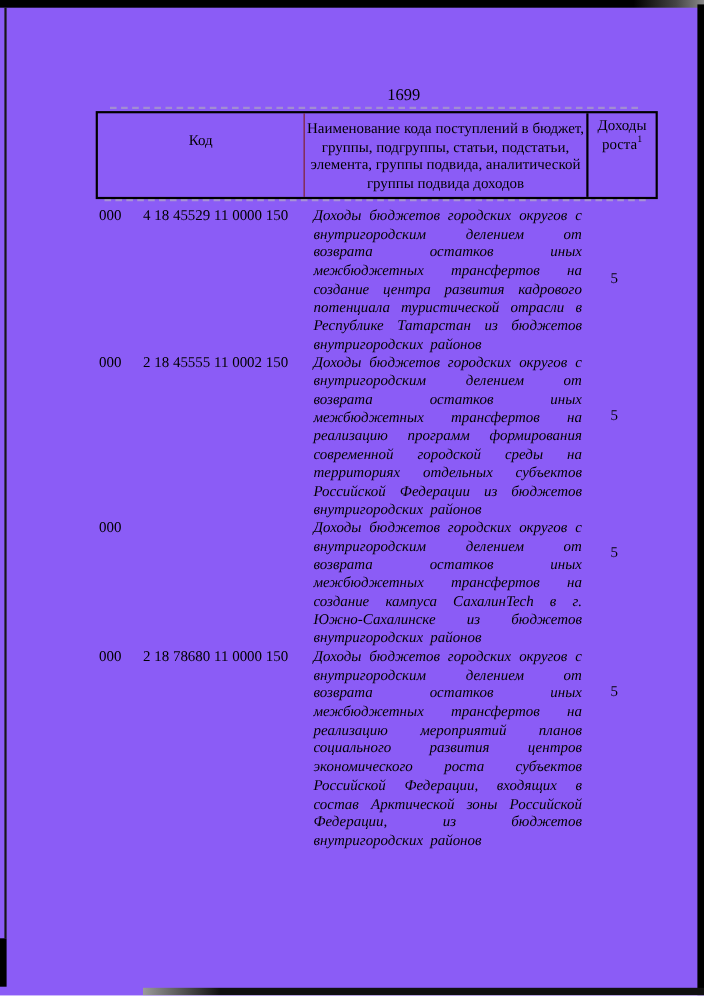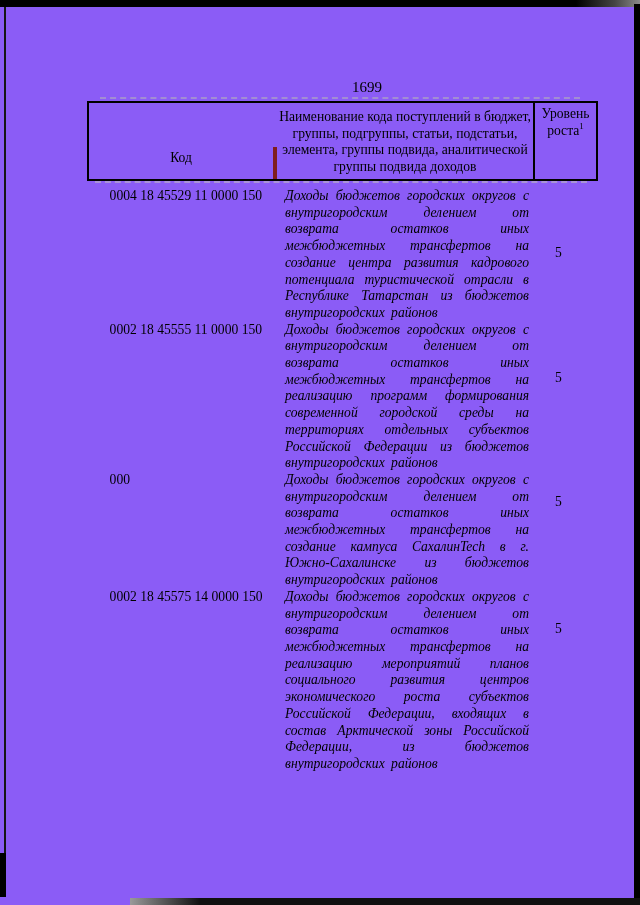--- a/index.html
+++ b/index.html
@@ -44,38 +44,38 @@
   }
 
   
   .table-header {
     position: absolute; left: 87px; top: 101px; width: 511px;
     box-sizing: border-box; border: 2px solid #000;
     display: flex; align-items: stretch;
     font-size: 13.6px; line-height: 16.6px;
   }
   .h-code {
-    width: 188px; box-sizing: border-box; border-right: 4px solid #7f1d1d;
-    text-align: center; padding-top: 3px; padding-bottom: 4px; margin-top: 44px;
+    width: 188px; box-sizing: border-box; border-right: 1px solid #7f1d1d;
+    text-align: center; padding-top: 17px; padding-bottom: 4px;
   }
   .h-name {
     width: 258px; box-sizing: border-box; border-right: 2px solid #000;
     text-align: center; padding: 6px 1px 4px;
   }
   .h-level { flex: 1; text-align: center; padding-top: 3px; }
   .h-level sup { font-size: 9px; vertical-align: super; line-height: 0; }
 
   
   .table-body {
     position: absolute; left: 90px; top: 188px; width: 508px;
     font-size: 13.6px; line-height: 16.7px;
   }
   .trow { display: flex; align-items: stretch; }
   .c-code { width: 195px; display: flex; flex-shrink: 0; }
-  .code-admin { width: 40px; text-align: right; }
+  .code-admin { width: 40px; }
   .c-name {
     width: 244px; flex-shrink: 0;
     text-align: justify; word-spacing: 3px; font-style: italic;
   }
   .c-level { width: 69px; position: relative; }
   .c-level span {
     position: absolute; left: 0; right: 10px; text-align: center;
   }
   .trow:nth-child(1) .c-level span { top: 57px; }
   .trow:nth-child(2) .c-level span { top: 48px; }
@@ -93,62 +93,62 @@
   <div class="border-bottom"></div>
   <div class="scan-line scan-line-top"></div>
   <div class="scan-line scan-line-bottom"></div>
 
   <div class="page-number">1699</div>
 
   <div class="table-header">
     <div class="h-code">Код</div>
     <div class="h-name">Наименование кода поступлений в бюджет, группы, подгруппы, статьи, подстатьи, элемента, группы подвида, аналитической группы подвида доходов</div>
     <div class="h-level">
-      <span>Уровень</span><br>
+      <span>Доходы</span><br>
       <span>роста</span><sup>1</sup>
     </div>
   </div>
 
   <div class="table-body">
   <div class="trow">
     <div class="c-code">
       <span class="code-admin">000</span>
       <span class="code-main">4 18 45529 11 0000 150</span>
     </div>
     <div class="c-name">Доходы бюджетов городских округов с внутригородским делением от возврата остатков иных межбюджетных трансфертов на создание центра развития кадрового потенциала туристической отрасли в Республике Татарстан из бюджетов внутригородских районов</div>
     <div class="c-level">
       <span>5</span>
     </div>
   </div>
 
   <div class="trow">
     <div class="c-code">
       <span class="code-admin">000</span>
-      <span class="code-main">2 18 45555 11 0000 150</span>
+      <span class="code-main">2 18 45555 11 0002 150</span>
     </div>
     <div class="c-name">Доходы бюджетов городских округов с внутригородским делением от возврата остатков иных межбюджетных трансфертов на реализацию программ формирования современной городской среды на территориях отдельных субъектов Российской Федерации из бюджетов внутригородских районов</div>
     <div class="c-level">
       <span>5</span>
     </div>
   </div>
 
   <div class="trow">
     <div class="c-code">
       <span class="code-admin">000</span>
     </div>
     <div class="c-name">Доходы бюджетов городских округов с внутригородским делением от возврата остатков иных межбюджетных трансфертов на создание кампуса СахалинTech в г. Южно-Сахалинске из бюджетов внутригородских районов</div>
     <div class="c-level">
       <span>5</span>
     </div>
   </div>
 
   <div class="trow">
     <div class="c-code">
       <span class="code-admin">000</span>
-      <span class="code-main">2 18 45575 14 0000 150</span>
+      <span class="code-main">2 18 78680 11 0000 150</span>
     </div>
     <div class="c-name">Доходы бюджетов городских округов с внутригородским делением от возврата остатков иных межбюджетных трансфертов на реализацию мероприятий планов социального развития центров экономического роста субъектов Российской Федерации, входящих в состав Арктической зоны Российской Федерации, из бюджетов внутригородских районов</div>
     <div class="c-level">
       <span>5</span>
     </div>
   </div>
 </div>
 </div>
 
 </body></html>

